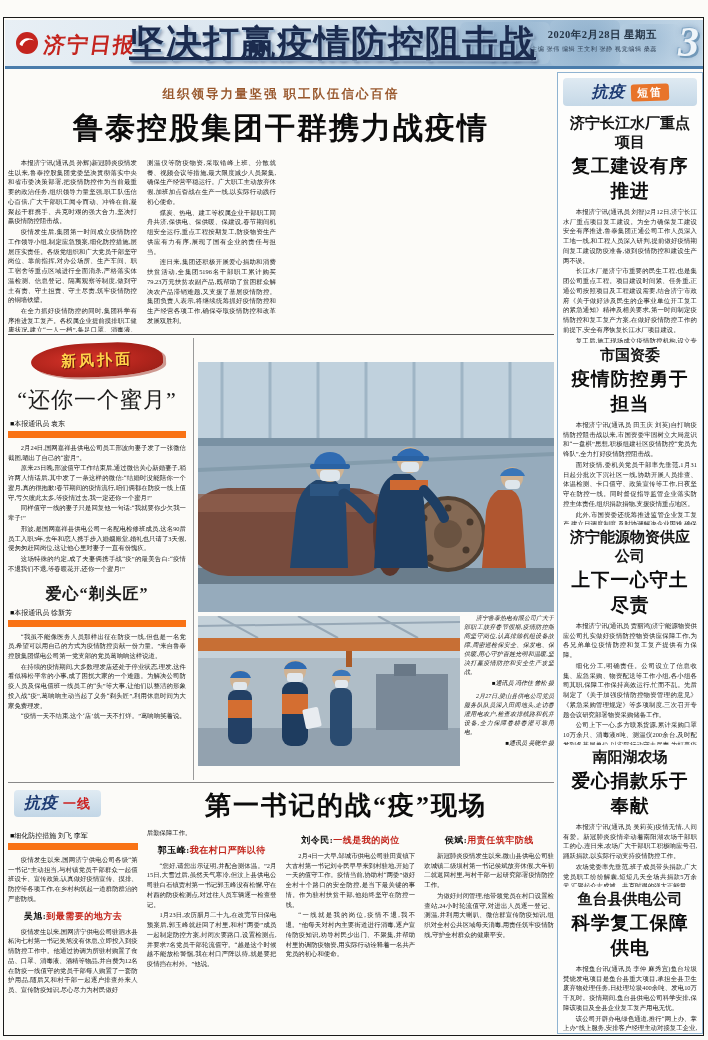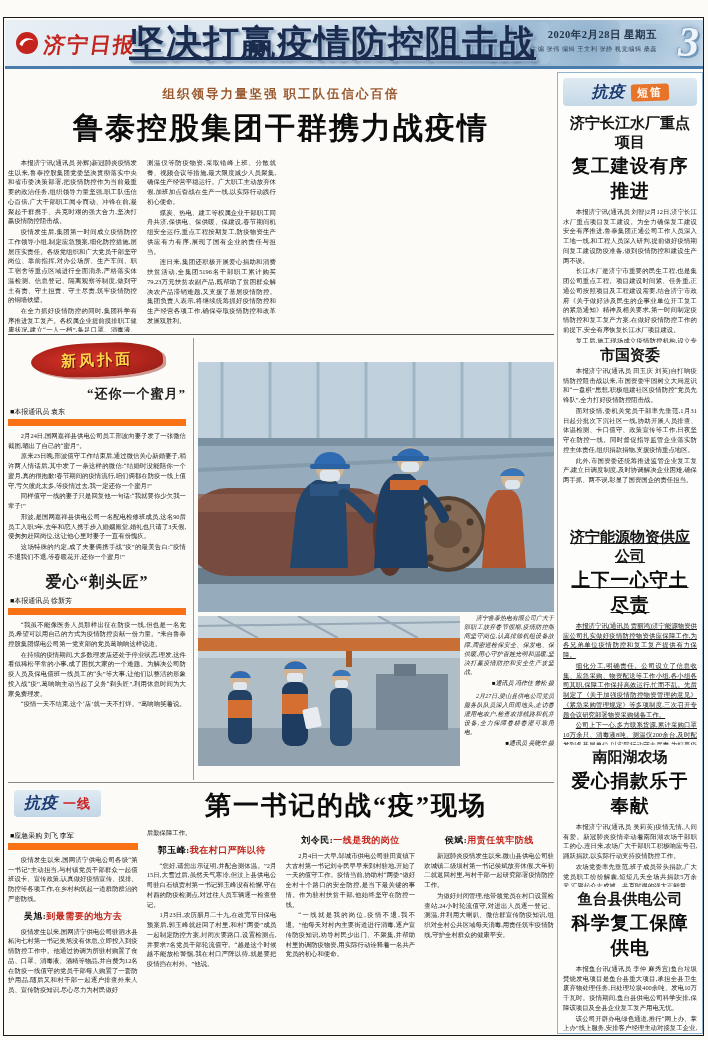--- a/index.html
+++ b/index.html
@@ -47,21 +47,21 @@
 
   
   .leftcol { position:absolute; left:8px; top:338px; width:186px; height:442px; overflow:hidden;
     border-right:1px solid #9a9a9a; padding-right:7px; }
   .xinfeng { width:132px; height:34px; margin:5px auto 8px; position:relative;
     background:radial-gradient(ellipse at 42% 48%, #d8342a 0%, #b0241c 55%, #8e1d15 100%);
     border-radius:50% 46% 54% 48% / 62% 55% 45% 58%;
     transform:rotate(-2deg); display:flex; align-items:center; justify-content:center;
     box-shadow:3px 2px 0 rgba(150,35,22,.45); }
   .xinfeng span { color:#ffd34a; font-size:15px; font-weight:900; letter-spacing:3px; text-shadow:1px 1px 1px #65110b; }
-  .lc-headline1 { font-size:13px; font-weight:700; text-align:right; letter-spacing:1px; margin:8px 0 4px; }
+  .lc-headline1 { font-size:22px; font-weight:400; text-align:center; letter-spacing:1px; margin:8px 0 4px; }
   .lc-headline2 { font-size:16px; font-weight:900; text-align:center; letter-spacing:1px; margin:10px 0 3px; }
 
   
   .photo1 { position:absolute; left:198px; top:362px; width:356px; height:250px; }
   .photo2 { position:absolute; left:198px; top:616px; width:262px; height:150px; }
   .photo1 svg, .photo2 svg { width:100%; height:100%; display:block; }
   .captions { position:absolute; left:464px; top:614px; width:90px; height:154px; overflow:hidden; }
   .cap { font-size:6px; line-height:1.5; font-style:italic; text-align:justify; text-indent:2em; color:#222; }
   .cap-credit { font-size:6px; font-style:italic; text-align:right; margin:2px 0 4px; color:#111; }
 
@@ -78,21 +78,21 @@
   .fl-col { flex:1 1 0; overflow:hidden; }
 
   
   .rail { position:absolute; left:557px; top:72px; width:146px; height:962px;
     border:1px solid #8fb3d1; background:#fdfdfc; padding:5px 5px 0 5px; overflow:hidden; }
   .rail-badge { display:flex; align-items:center; justify-content:center; gap:5px; height:28px;
     background:linear-gradient(#dfeaf2,#c5d8e7); border-radius:4px; margin-bottom:5px; }
   .badge-duandi { background:#e8742a; color:#fff; font-size:11px; font-weight:bold; padding:1px 6px;
     border-radius:3px; transform:rotate(-2deg); font-family:"Liberation Sans",sans-serif; letter-spacing:2px; }
   .rail-story { overflow:hidden; }
-  .rs-a { height:232px; } .rs-b { height:182px; } .rs-c { height:220px;text-decoration:underline; } .rs-d { height:144px; } .rs-e { height:142px; }
+  .rs-a { height:232px; } .rs-b { height:182px; } .rs-c { height:220px; } .rs-d { height:144px; } .rs-e { height:142px; }
   .rail-kicker { font-size:15px; font-weight:bold; text-align:center; color:#151515; margin:3px 0 1px; }
   .rail-headline { font-size:18.5px; font-weight:900; text-align:center; letter-spacing:1px; color:#0c0c0c; margin-bottom:4px; }
 </style>
 </head>
 <body>
 
 <div class="page">
 
   <div class="header">
     <div class="hp-blob hp1"></div>
@@ -259,21 +259,21 @@
   <div class="frontline">
     <div class="fl-head">
       <div class="badge-pill">
         <span class="badge-script">抗疫</span>
         <span class="badge-yixian">一线</span>
       </div>
       <div class="fl-headline">第一书记的战“疫”现场</div>
     </div>
     <div class="fl-cols">
       <div class="fl-col">
-          <p class="byline">■应急采购 刘飞 李军</p>
+          <p class="byline">■细化防控措施 刘飞 李军</p>
           <p class="para">疫情发生以来,国网济宁供电公司各级“第一书记”主动担当,与村镇党员干部群众一起值班设卡、宣传政策,认真做好疫情宣传、摸排、防控等各项工作,在乡村构筑起一道群防群治的严密防线。</p>
           <p class="subhead"><span class="sh-name">吴旭:</span><span class="sh-rest">到最需要的地方去</span></p>
           <p class="para">疫情发生以来,国网济宁供电公司驻泗水县柘沟七村第一书记吴旭没有休息,立即投入到疫情防控工作中。他通过协调为所驻村购置了食品、口罩、消毒液、酒精等物品,并自费为12名在防疫一线值守的党员干部每人购置了一套防护用品,随后又和村干部一起逐户排查外来人员、宣传防疫知识,尽心尽力为村民做好</p>
         </div>
       <div class="fl-col">
           <p class="para-flat">后勤保障工作。</p>
           <p class="subhead"><span class="sh-name">郭玉峰:</span><span class="sh-rest">我在村口严阵以待</span></p>
           <p class="para">“您好,请您出示证明,并配合测体温。”2月15日,大雪过后,虽然天气寒冷,但汶上县供电公司驻白石镇贾村第一书记郭玉峰没有松懈,守在村西的防疫检测点,对过往人员车辆逐一检查登记。</p>
           <p class="para">1月23日,农历腊月二十九,在改完节日保电预案后,郭玉峰就赶回了村里,和村“两委”成员一起制定防控方案,封闭次要路口,设置检测点,并要求7名党员干部轮流值守。“越是这个时候越不能放松警惕,我在村口严阵以待,就是要把疫情挡在村外。”他说。</p>
         </div>
@@ -301,20 +301,21 @@
       <div class="rail-headline">复工建设有序推进</div>
       <div>
           <p class="para">本报济宁讯(通讯员 刘智)2月12日,济宁长江水厂重点项目复工建设。为全力确保复工建设安全有序推进,鲁泰集团正通公司工作人员深入工地一线,和工程人员深入研判,提前做好疫情期间复工建设防疫准备,做到疫情防控和建设生产两不误。</p>
           <p class="para">长江水厂是济宁市重要的民生工程,也是集团公司重点工程。项目建设时间紧、任务重,正通公司按照项目及工程建设需要,结合济宁市政府《关于做好涉及民生的企事业单位开工复工的紧急通知》精神及相关要求,第一时间制定疫情防控和复工复产方案,在做好疫情防控工作的前提下,安全有序恢复长江水厂项目建设。</p>
           <p class="para">复工后,施工现场成立疫情防控机构,设立专人专岗负责疫情防控,制定防控方案和应急预案,全面落实各项防控措施,实行“一人一档”的人员管理制度和复工日报告制度,每日对施工现场、办公区域全面消毒,保障工程顺利推进。</p>
         </div>
     </div>
 
     <div class="rail-story rs-b">
       <div class="rail-kicker">市国资委</div>
+      <div class="rail-headline">疫情防控勇于担当</div>
       <div>
           <p class="para">本报济宁讯(通讯员 田玉庆 刘英)自打响疫情防控阻击战以来,市国资委牢固树立大局意识和“一盘棋”思想,积极组建社区疫情防控“党员先锋队”,全力打好疫情防控阻击战。</p>
           <p class="para">面对疫情,委机关党员干部率先垂范,1月31日起分批次下沉社区一线,协助开展人员排查、体温检测、卡口值守、政策宣传等工作,日夜坚守在防控一线。同时督促指导监管企业落实防控主体责任,组织捐款捐物,支援疫情重点地区。</p>
           <p class="para">此外,市国资委还统筹推进监管企业复工复产,建立日调度制度,及时协调解决企业困难,确保两手抓、两不误,彰显了国资国企的责任担当。</p>
         </div>
     </div>
 
     <div class="rail-story rs-c">
       <div class="rail-kicker">济宁能源物资供应公司</div>
       <div class="rail-headline">上下一心守土尽责</div>

